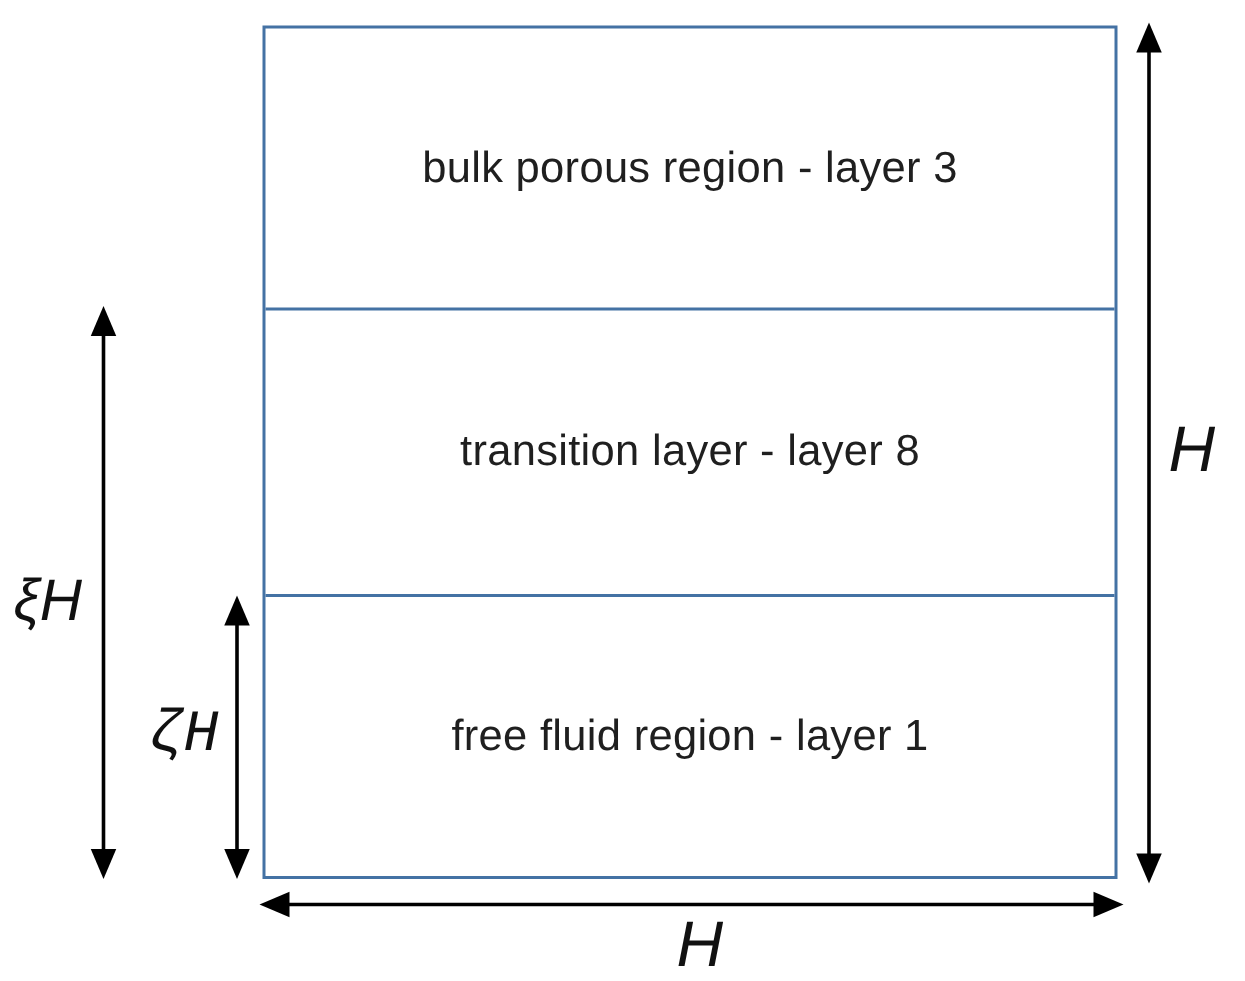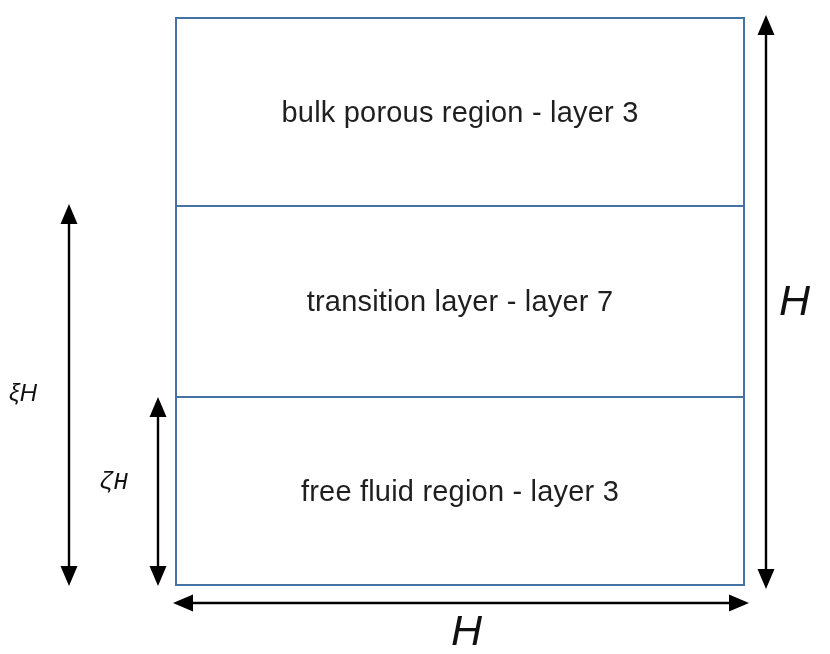--- a/index.html
+++ b/index.html
@@ -50,36 +50,36 @@
   }
   
   .dim-label {
     position: absolute;
     color: #111111;
     font-style: italic;
     line-height: 1;
     white-space: nowrap;
   }
   .dim-h { font-size: 43px; }
-  .dim-greek { font-size: 24px; }
+  .dim-greek { font-size: 39px; }
 </style>
 </head>
 <body>
 
 <div class="canvas">
 
   <div class="box">
     <div class="layer layer-3">
       <span class="layer-label">bulk porous region - layer 3</span>
     </div>
     <div class="layer layer-2">
-      <span class="layer-label">transition layer - layer 7</span>
+      <span class="layer-label">transition layer - layer 8</span>
     </div>
     <div class="layer layer-1">
-      <span class="layer-label">free fluid region - layer 3</span>
+      <span class="layer-label">free fluid region - layer 1</span>
     </div>
   </div>
 
   <svg class="arrow" style="left:754px; top:14px;" width="24" height="576" viewBox="0 0 24 576">
     <line x1="12" y1="16" x2="12" y2="560" stroke="#000000" stroke-width="2.4"></line>
     <polygon points="12,1 3.5,21 20.5,21" fill="#000000"></polygon>
     <polygon points="12,575 3.5,555 20.5,555" fill="#000000"></polygon>
   </svg>
   <div class="dim-label dim-h" style="left:779px; top:279px;">H</div>
 

